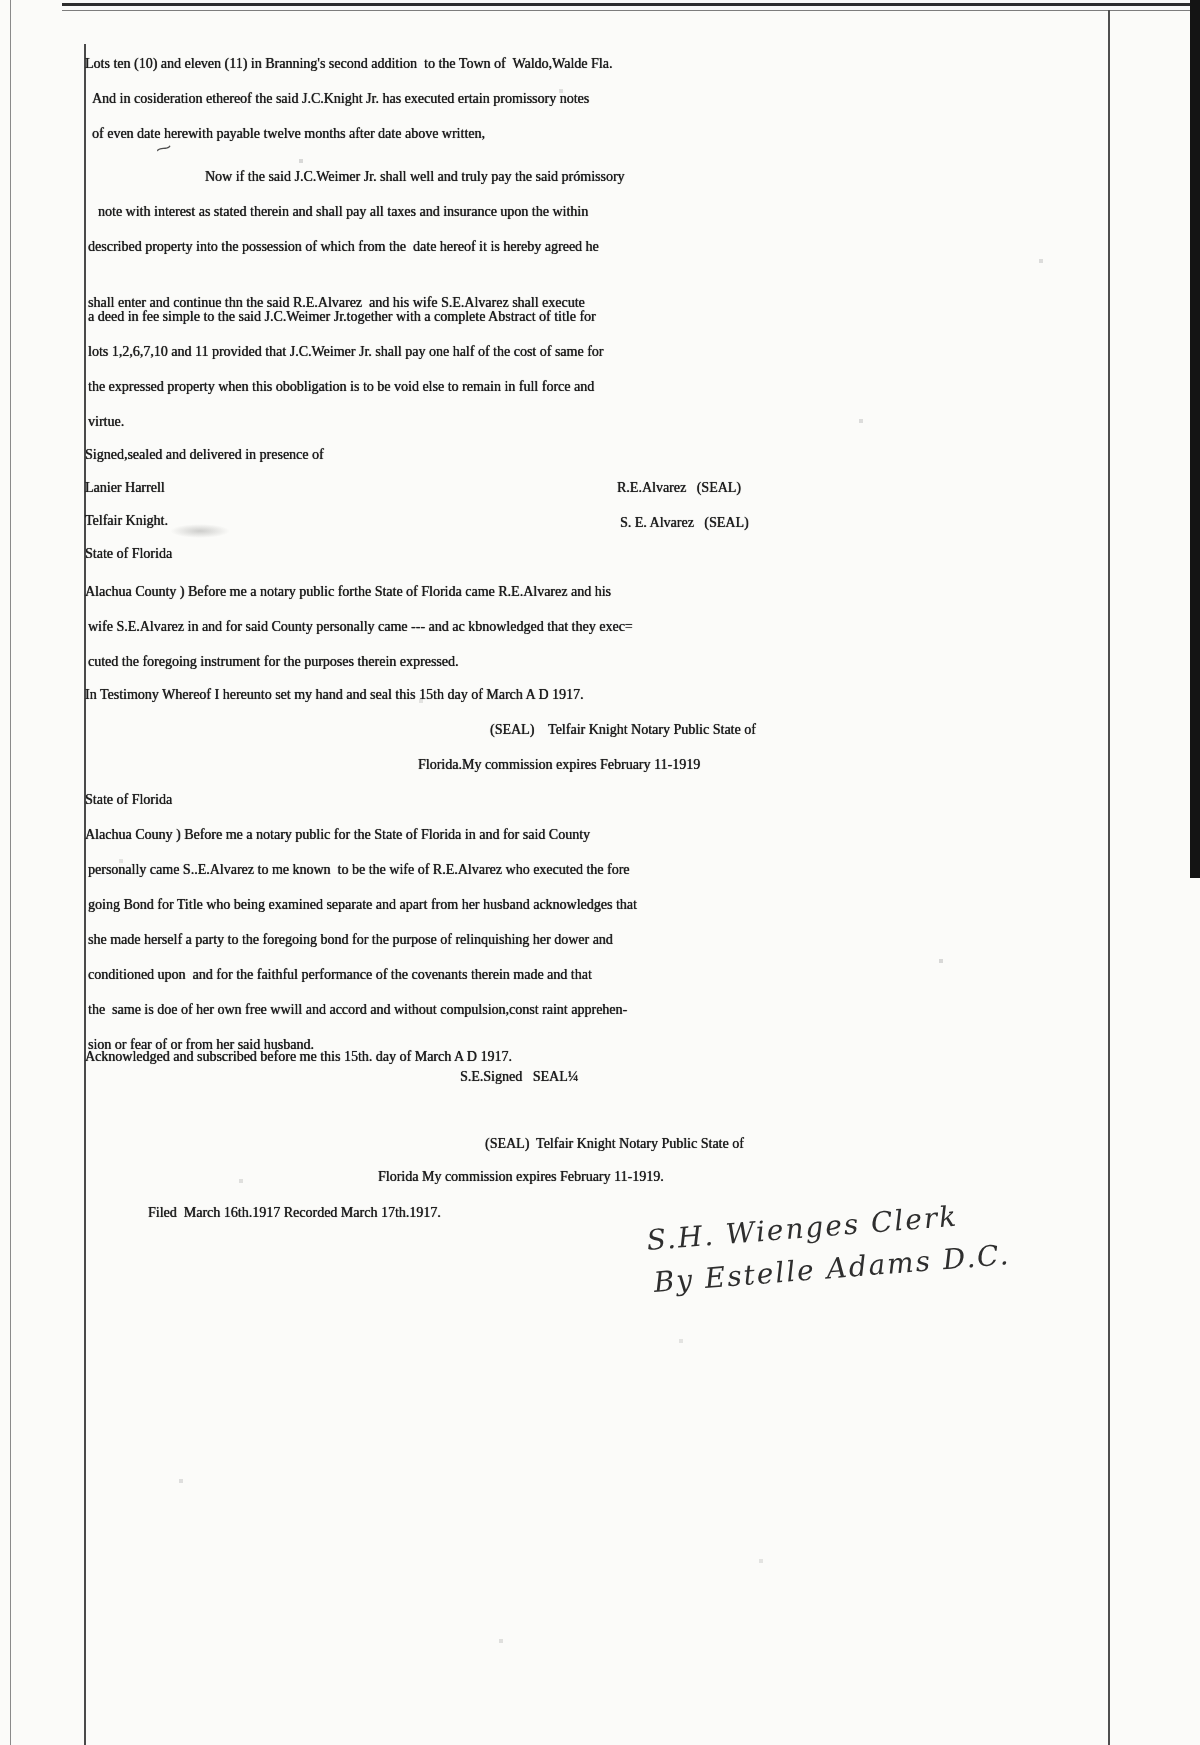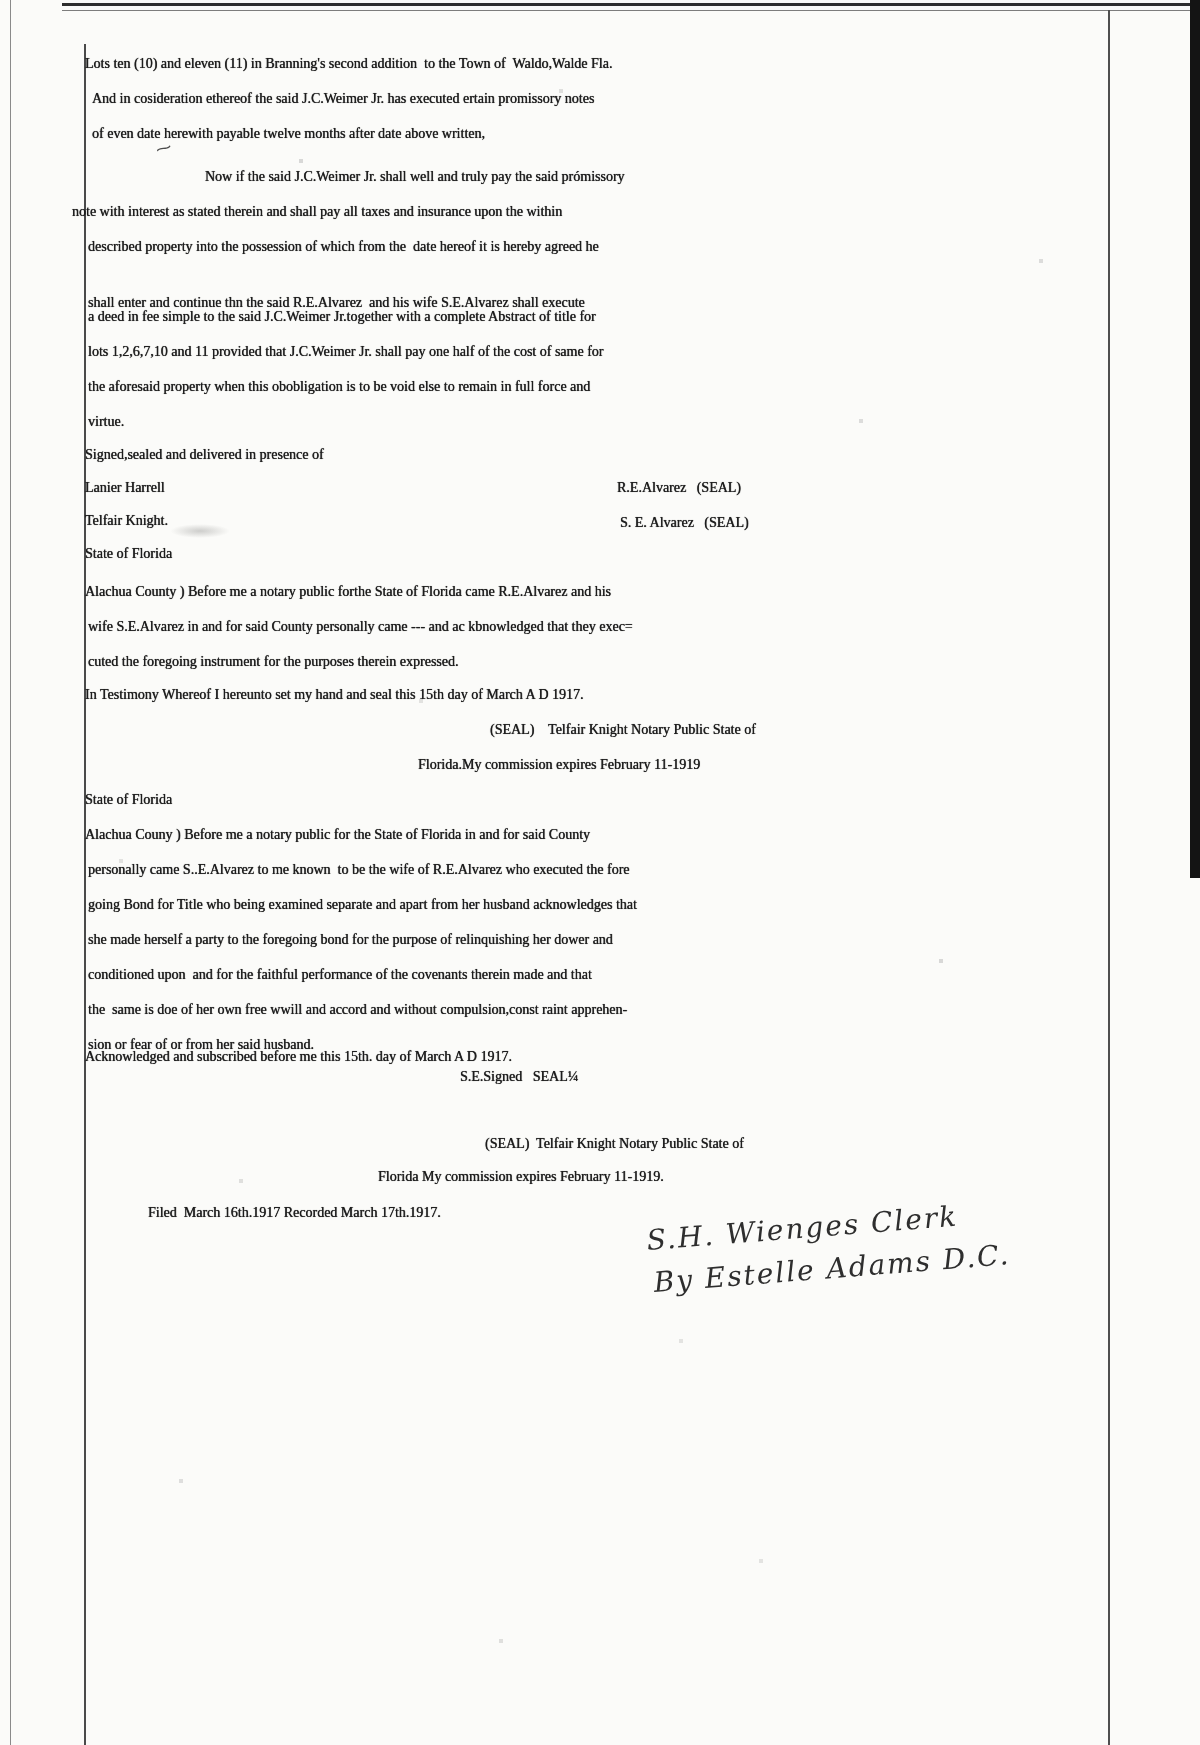--- a/index.html
+++ b/index.html
@@ -96,29 +96,29 @@
   <div class="top-rule"></div>
   <div class="top-rule-2"></div>
   <div class="edge-line-left"></div>
   <div class="margin-rule-left"></div>
   <div class="margin-rule-right"></div>
   <div class="scan-bar-right"></div>
   <div class="pen-mark">~</div>
   <div class="smudge"></div>
 
 <div class="tline" style="left: 85px; top: 55px;">Lots ten (10) and eleven (11) in Branning's second addition  to the Town of  Waldo,Walde Fla.</div>
-    <div class="tline" style="left: 92px; top: 90px;">And in cosideration ethereof the said J.C.Weimer Jr. has executed ertain promissory notes</div>
+    <div class="tline" style="left: 92px; top: 90px;">And in cosideration ethereof the said J.C.Knight Jr. has executed ertain promissory notes</div>
     <div class="tline" style="left: 92px; top: 125px;">of even date herewith payable twelve months after date above written,</div>
     <div class="tline" style="left: 205px; top: 168px;">Now if the said J.C.Weimer Jr. shall well and truly pay the said prómissory</div>
-    <div class="tline" style="left: 72px; top: 203px;">note with interest as stated therein and shall pay all taxes and insurance upon the within</div>
+    <div class="tline" style="left: 98px; top: 203px;">note with interest as stated therein and shall pay all taxes and insurance upon the within</div>
     <div class="tline" style="left: 88px; top: 238px;">described property into the possession of which from the  date hereof it is hereby agreed he</div>
     <div class="tline" style="left: 88px; top: 273px; margin-top: 21px;">shall enter and continue thn the said R.E.Alvarez  and his wife S.E.Alvarez shall execute</div>
     <div class="tline" style="left: 88px; top: 308px;">a deed in fee simple to the said J.C.Weimer Jr.together with a complete Abstract of title for</div>
     <div class="tline" style="left: 88px; top: 343px;">lots 1,2,6,7,10 and 11 provided that J.C.Weimer Jr. shall pay one half of the cost of same for</div>
-    <div class="tline" style="left: 88px; top: 378px;">the aforesaid property when this obobligation is to be void else to remain in full force and</div>
+    <div class="tline" style="left: 88px; top: 378px;">the expressed property when this obobligation is to be void else to remain in full force and</div>
     <div class="tline" style="left: 88px; top: 413px;">virtue.</div>
     <div class="tline" style="left: 85px; top: 446px;">Signed,sealed and delivered in presence of</div>
     <div class="tline" style="left: 85px; top: 479px;">Lanier Harrell</div>
     <div class="tline" style="left: 617px; top: 479px;">R.E.Alvarez   (SEAL)</div>
     <div class="tline" style="left: 85px; top: 512px;">Telfair Knight.</div>
     <div class="tline" style="left: 620px; top: 514px;">S. E. Alvarez   (SEAL)</div>
     <div class="tline" style="left: 85px; top: 545px;">State of Florida</div>
     <div class="tline" style="left: 85px; top: 583px;">Alachua County ) Before me a notary public forthe State of Florida came R.E.Alvarez and his</div>
     <div class="tline" style="left: 88px; top: 618px;">wife S.E.Alvarez in and for said County personally came --- and ac kbnowledged that they exec=</div>
     <div class="tline" style="left: 88px; top: 653px;">cuted the foregoing instrument for the purposes therein expressed.</div>

